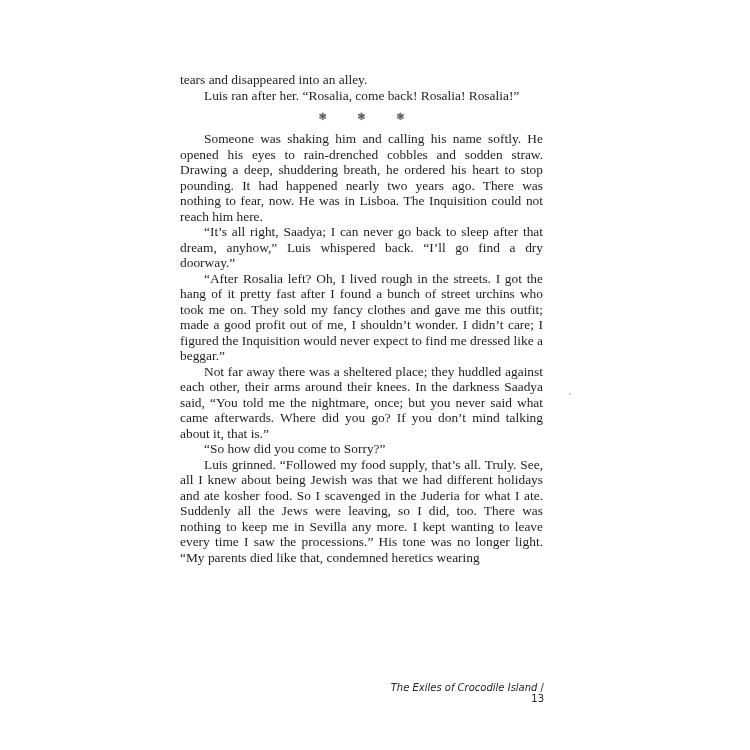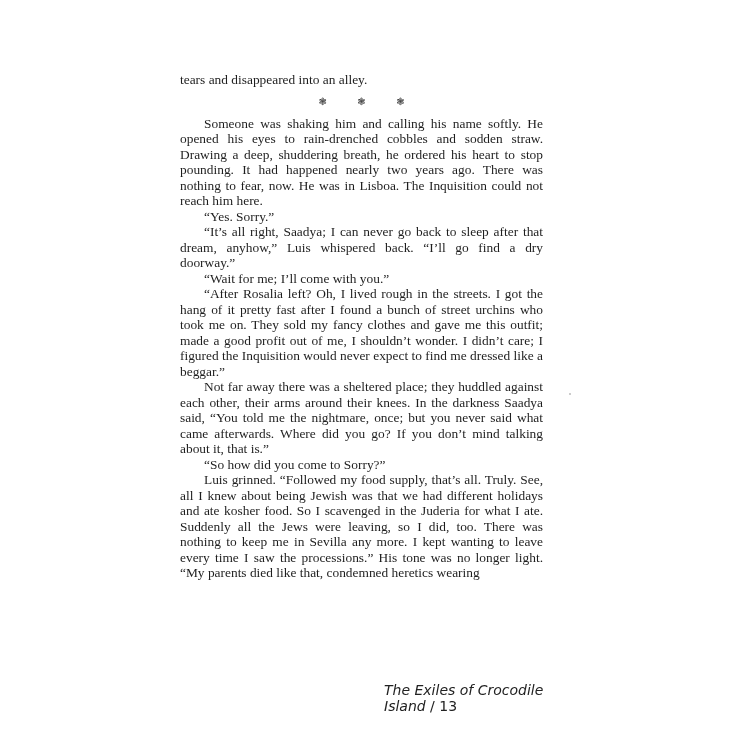--- a/index.html
+++ b/index.html
@@ -11,37 +11,36 @@
     font-size:13.4px; line-height:15.5px; color:#1e1e1e;
     text-align:justify;
   }
   .text-block p { margin:0; text-indent:24px; }
   .text-block p.noindent { text-indent:0; }
   .ornament {
     text-align:center; font-size:10px; letter-spacing:14px; color:#444;
     height:28px; line-height:28px; text-indent:14px;
   }
   .footer {
-    position:absolute; left:384px; top:670px; width:160px; text-align:left;
-    font-family:"DejaVu Sans", sans-serif; font-size:14px; color:#222;
+    position:absolute; left:384px; top:670px; width:160px; text-align:right;
+    font-family:"DejaVu Sans", sans-serif; font-size:10px; color:#222;
   }
   .footer .title { font-style:italic; }
   .speck { position:absolute; left:569px; top:381px; width:2px; height:2px; background:#bbb; border-radius:1px; }
 </style>
 </head>
 <body>
 
 <div class="page">
   <div class="text-block">
     <p class="noindent">tears and disappeared into an alley.</p>
+    <p>Luis ran after her. “Rosalia, come back! Rosalia! Rosalia!”</p>
     <div class="ornament">❃ ❃ ❃</div>
     <p>Someone was shaking him and calling his name softly. He opened his eyes to rain-drenched cobbles and sodden straw. Drawing a deep, shuddering breath, he ordered his heart to stop pounding. It had happened nearly two years ago. There was nothing to fear, now. He was in Lisboa. The Inquisition could not reach him here.</p>
-    <p>“Yes. Sorry.”</p>
     <p>“It’s all right, Saadya; I can never go back to sleep after that dream, anyhow,” Luis whispered back. “I’ll go find a dry doorway.”</p>
-    <p>“Wait for me; I’ll come with you.”</p>
     <p>“After Rosalia left? Oh, I lived rough in the streets. I got the hang of it pretty fast after I found a bunch of street urchins who took me on. They sold my fancy clothes and gave me this outfit; made a good profit out of me, I shouldn’t wonder. I didn’t care; I figured the Inquisition would never expect to find me dressed like a beggar.”</p>
     <p>Not far away there was a sheltered place; they huddled against each other, their arms around their knees. In the darkness Saadya said, “You told me the nightmare, once; but you never said what came afterwards. Where did you go? If you don’t mind talking about it, that is.”</p>
     <p>“So how did you come to Sorry?”</p>
     <p>Luis grinned. “Followed my food supply, that’s all. Truly. See, all I knew about being Jewish was that we had different holidays and ate kosher food. So I scavenged in the Juderia for what I ate. Suddenly all the Jews were leaving, so I did, too. There was nothing to keep me in Sevilla any more. I kept wanting to leave every time I saw the processions.” His tone was no longer light. “My parents died like that, condemned heretics wearing</p>
   </div>
 
   <div class="footer">
     <span class="title">The Exiles of Crocodile Island</span><span> / </span><span>13</span>
   </div>
 

